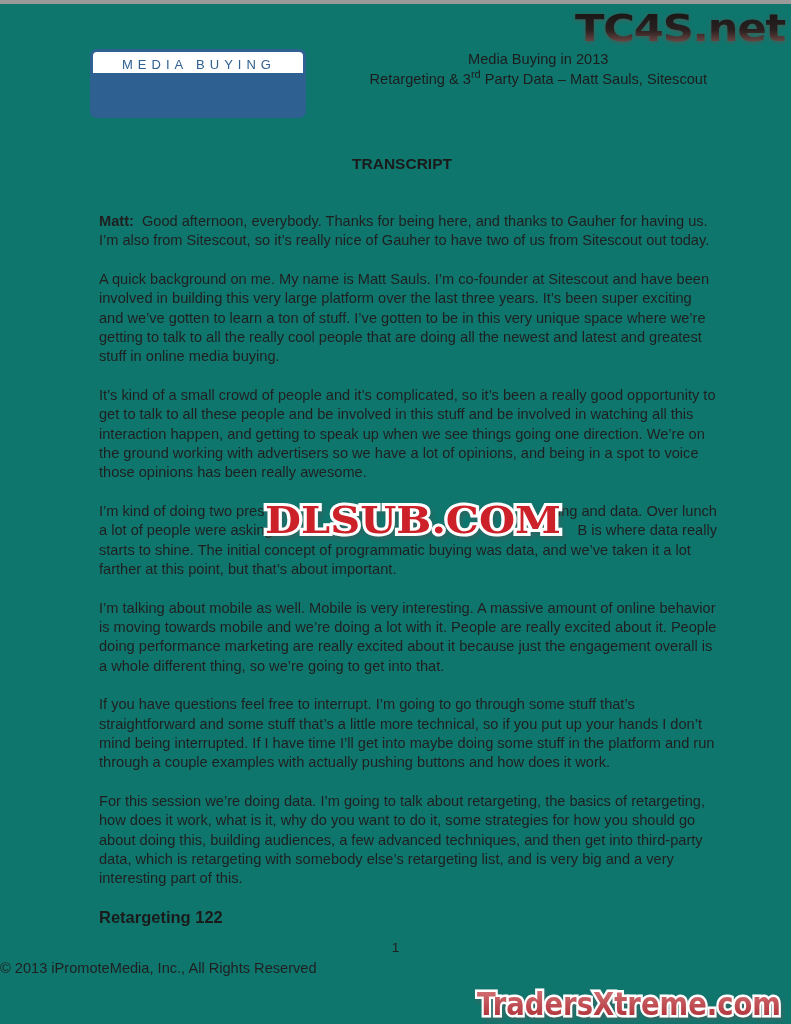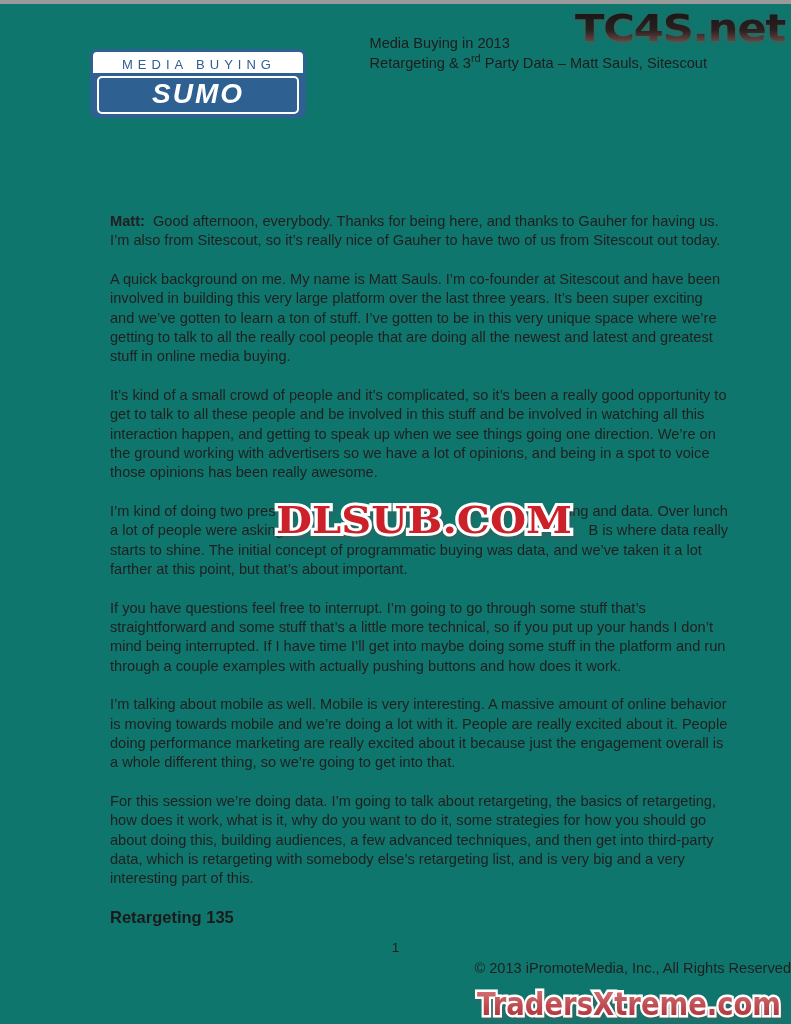--- a/index.html
+++ b/index.html
@@ -19,23 +19,23 @@
   .tc4s-svg {
     position: absolute;
     top: 0;
     right: 2px;
     filter: drop-shadow(0 1px 2px rgba(120,70,60,.55));
   }
 
   
   .doc-header {
     position: absolute;
-    top: 30px;
+    top: 46px;
     right: 84px;
-    text-align: left;
+    text-align: center;
     font-size: 14.6px;
     line-height: 19.5px;
     color: #1c1c1c;
   }
   .doc-header sup { font-size: 11px; vertical-align: super; line-height: 0; }
 
   
   .sumo-logo {
     position: absolute;
     left: 90px;
@@ -84,21 +84,21 @@
     top: 151px;
     left: 93px;
     width: 618px;
     text-align: center;
     font-weight: bold;
     font-size: 15.5px;
     color: #1a1a1a;
   }
   .content {
     position: absolute;
-    left: 110px;
+    left: 99px;
     top: 208px;
     width: 618px;
     font-size: 14.6px;
     line-height: 19.4px;
   }
   .content p { margin: 0 0 19px 0; }
   .speaker { font-weight: bold; margin-right: 4px; }
 
   
   .wm-para { position: relative; margin: 0 0 19px 0; }
@@ -125,21 +125,21 @@
     left: 0;
     width: 791px;
     text-align: center;
     font-size: 13.5px;
   }
   .copyright {
     position: absolute;
     top: 956px;
     left: 0;
     width: 791px;
-    text-align: right;
+    text-align: left;
     font-size: 14.6px;
   }
 
   
   .traders-svg {
     position: absolute;
     right: 3px;
     top: 976px;
     filter: drop-shadow(2px 3px 2px rgba(90,90,90,.5));
   }
@@ -160,25 +160,23 @@
     <text x="226" y="37" text-anchor="end" font-family="DejaVu Sans, sans-serif" font-size="38" font-weight="bold" letter-spacing="-1" textLength="210" lengthAdjust="spacingAndGlyphs" fill="url(#tc4sGrad)">TC4S.net</text>
   </svg>
 
   <div class="doc-header">
     <div>Media Buying in 2013</div>
     <div><span>Retargeting &amp; 3</span><sup>rd</sup><span> Party Data – Matt Sauls, Sitescout</span></div>
   </div>
 
   <div class="sumo-logo">
     <div class="sumo-top">MEDIA BUYING</div>
-    <div class="sumo-bottom">
-      <div class="sumo-bottom-inner">SUMO</div>
-    </div>
   </div>
 
+  <div class="doc-title">TRANSCRIPT</div>
 
   <div class="content">
     <p><span class="speaker">Matt:</span> <span>Good afternoon, everybody. Thanks for being here, and thanks to Gauher for having us. I’m also from Sitescout, so it’s really nice of Gauher to have two of us from Sitescout out today.</span></p>
 
     <p>A quick background on me. My name is Matt Sauls. I’m co-founder at Sitescout and have been involved in building this very large platform over the last three years. It’s been super exciting and we’ve gotten to learn a ton of stuff. I’ve gotten to be in this very unique space where we’re getting to talk to all the really cool people that are doing all the newest and latest and greatest stuff in online media buying.</p>
 
     <p>It’s kind of a small crowd of people and it’s complicated, so it’s been a really good opportunity to get to talk to all these people and be involved in this stuff and be involved in watching all this interaction happen, and getting to speak up when we see things going one direction. We’re on the ground working with advertisers so we have a lot of opinions, and being in a spot to voice those opinions has been really awesome.</p>
 
     <div class="wm-para">
 
@@ -189,27 +187,27 @@
         <span>I’m kind of doing two pres</span>
         <span>ting and data. Over lunch</span>
       </div>
       <div class="wm-line">
         <span>a lot of people were asking</span>
         <span>B is where data really</span>
       </div>
       <div>starts to shine. The initial concept of programmatic buying was data, and we’ve taken it a lot farther at this point, but that’s about important.</div>
     </div>
 
+    <p>I’m talking about mobile as well. Mobile is very interesting. A massive amount of online behavior is moving towards mobile and we’re doing a lot with it. People are really excited about it. People doing performance marketing are really excited about it because just the engagement overall is a whole different thing, so we’re going to get into that.</p>
+
     <p>If you have questions feel free to interrupt. I’m going to go through some stuff that’s straightforward and some stuff that’s a little more technical, so if you put up your hands I don’t mind being interrupted. If I have time I’ll get into maybe doing some stuff in the platform and run through a couple examples with actually pushing buttons and how does it work.</p>
 
-    <p>I’m talking about mobile as well. Mobile is very interesting. A massive amount of online behavior is moving towards mobile and we’re doing a lot with it. People are really excited about it. People doing performance marketing are really excited about it because just the engagement overall is a whole different thing, so we’re going to get into that.</p>
-
     <p>For this session we’re doing data. I’m going to talk about retargeting, the basics of retargeting, how does it work, what is it, why do you want to do it, some strategies for how you should go about doing this, building audiences, a few advanced techniques, and then get into third-party data, which is retargeting with somebody else’s retargeting list, and is very big and a very interesting part of this.</p>
 
-    <div class="section-heading">Retargeting 135</div>
+    <div class="section-heading">Retargeting 122</div>
   </div>
 
   <div class="page-number">1</div>
   <div class="copyright">© 2013 iPromoteMedia, Inc., All Rights Reserved</div>
 
   <svg class="traders-svg" width="318" height="46" viewBox="0 0 318 46">
     <defs>
       <linearGradient id="tradGrad" x1="0" y1="0" x2="0" y2="1">
         <stop offset="0%" stop-color="#d97b7e"></stop>
         <stop offset="100%" stop-color="#a8262e"></stop>

